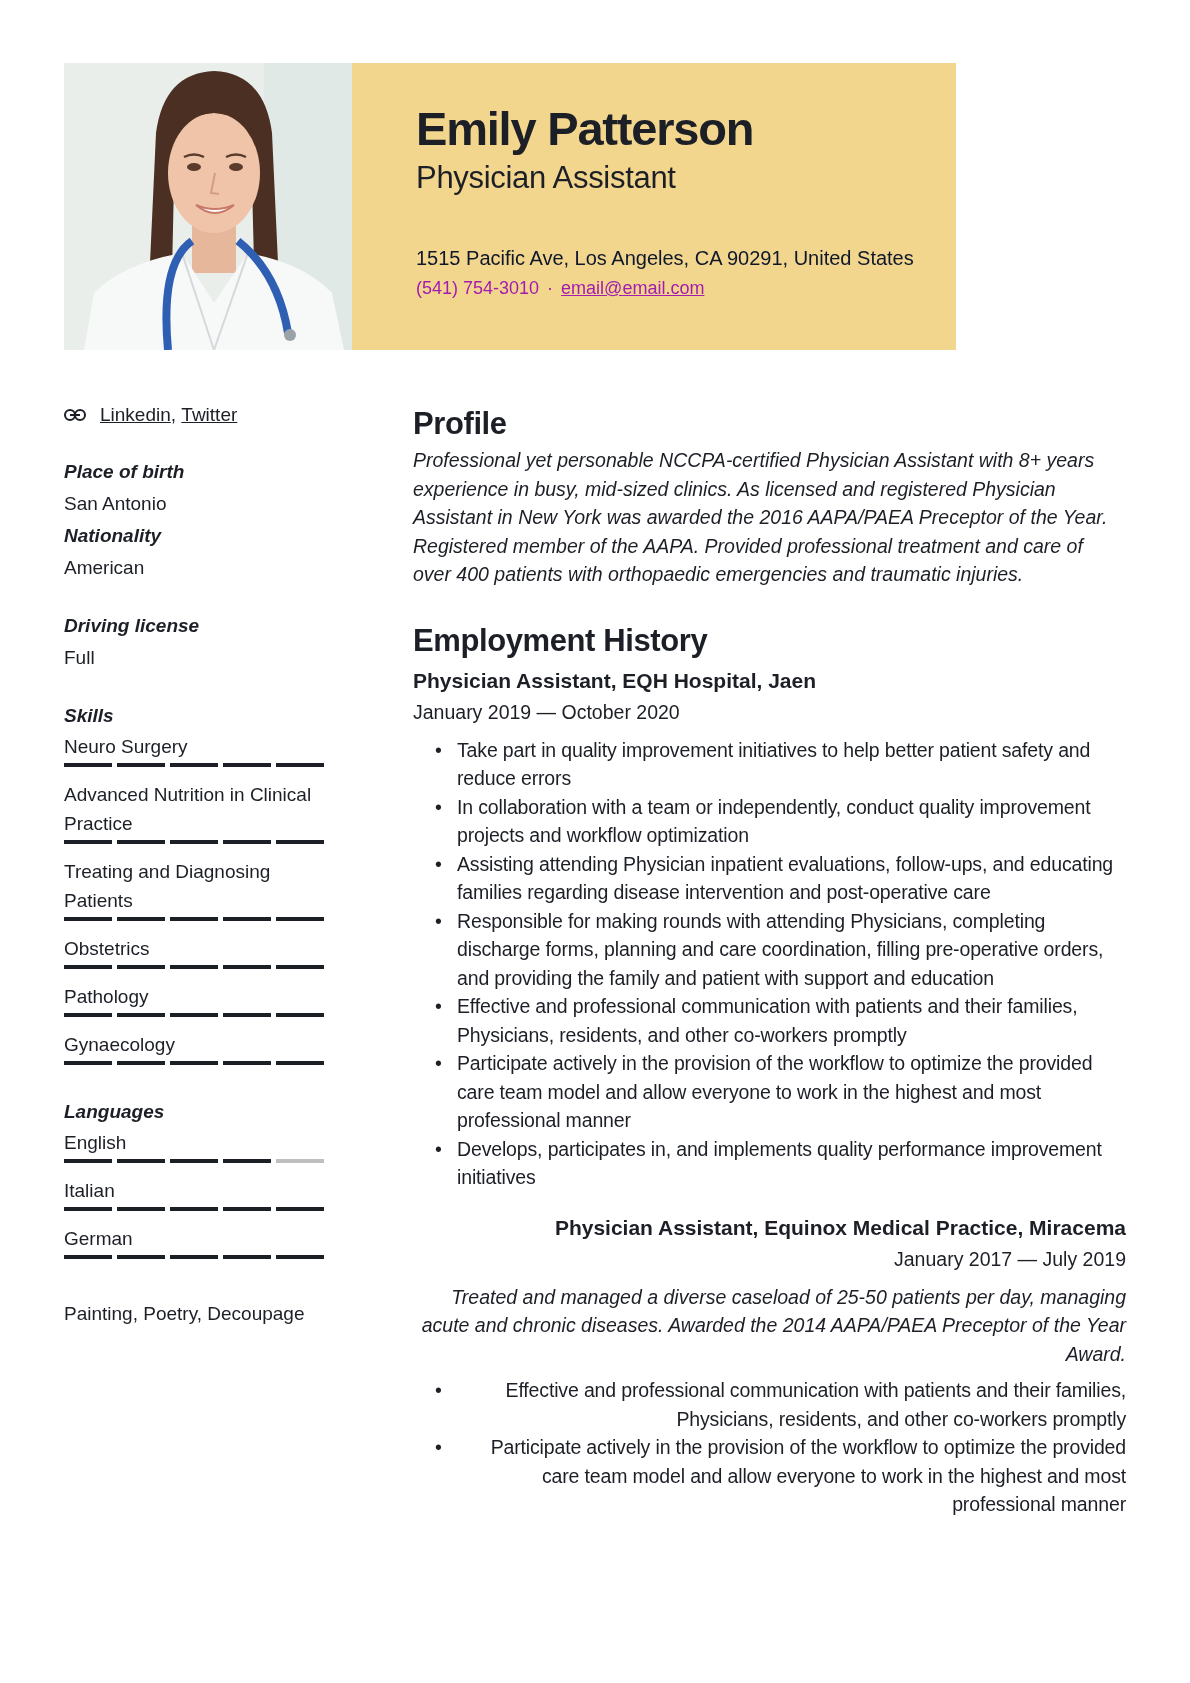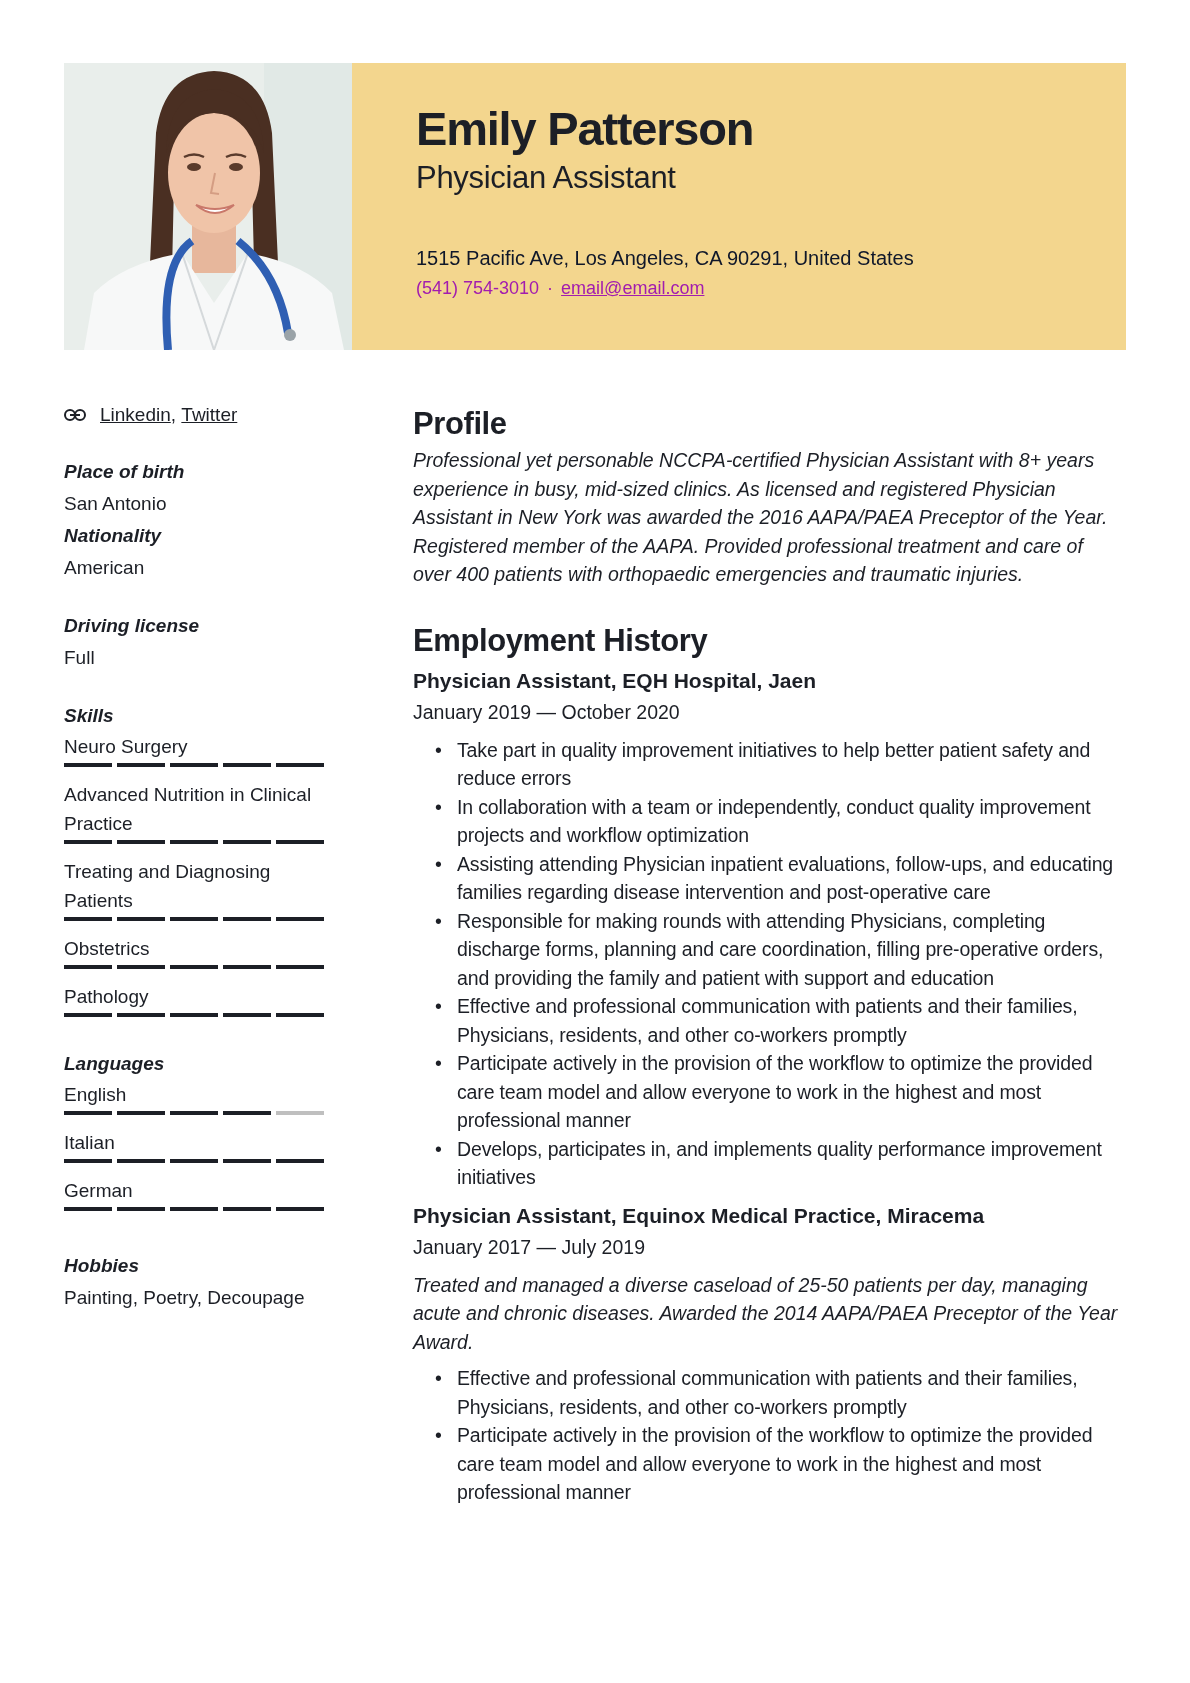--- a/index.html
+++ b/index.html
@@ -1,19 +1,19 @@
 <!DOCTYPE html>
 <html><head>
   <meta charset="utf-8">
   <style>
     * { box-sizing: border-box; margin: 0; padding: 0; }
     html, body { width: 1190px; height: 1683px; background: #ffffff; }
     body { font-family: "Liberation Sans", "DejaVu Sans", sans-serif; color: #1c1f26; position: relative; overflow: hidden; }
 
-    .header { position: absolute; left: 64px; top: 63px; width: 1062px; height: 287px; display: flex; }
+    .header { position: absolute; left: 64px; top: 63px; width: 892px; height: 287px; display: flex; }
     .photo { width: 288px; height: 287px; position: relative; overflow: hidden;
       background: linear-gradient(180deg, #eef2ef 0%, #e6ece9 60%, #dfe6e3 100%); }
     .photo svg { position: absolute; left: 0; top: 0; }
     .header-info { flex: 1; background: #f3d68e; padding: 38px 0 0 64px; }
     .name { font-size: 47px; font-weight: 700; letter-spacing: -1.2px; line-height: 56px; color: #1c1f26; }
     .job-title { font-size: 31px; font-weight: 400; line-height: 38px; margin-top: 2px; color: #1c1f26; letter-spacing: -0.3px; }
     .address { font-size: 20px; line-height: 30px; margin-top: 46px; color: #0f172a; }
     .contact-line { font-size: 18px; line-height: 30px; color: #a21caf; }
     .contact-line .sep { margin: 0 8px; }
     .contact-line .email { text-decoration: underline; }
@@ -35,21 +35,21 @@
     .right { position: absolute; left: 413px; top: 404px; width: 713px; }
     .sec-title { font-size: 31px; font-weight: 700; line-height: 40px; letter-spacing: -0.4px; }
     .profile-text { font-size: 19.5px; font-style: italic; line-height: 28.5px; margin-top: 2px; }
     .emp-title { margin-top: 32px; }
     .job-h { font-size: 21px; font-weight: 700; line-height: 32px; margin-top: 4px; }
     .dates { font-size: 19.5px; line-height: 31px; }
     .job-desc { font-size: 19.5px; font-style: italic; line-height: 28.5px; margin-top: 8px; }
     ul.bullets { list-style: none; margin-top: 8px; padding-left: 44px; }
     ul.bullets li { position: relative; font-size: 19.5px; line-height: 28.5px; letter-spacing: -0.15px; }
     ul.bullets li::before { content: "\2022"; position: absolute; left: -22px; top: 0; }
-    .job2 { margin-top: 8px; }
+    .job2 { margin-top: 20px; text-align: right; }
   </style>
 </head>
 <body>
 
 <div class="header">
   <div class="photo" title="Portrait of smiling physician assistant in white coat with stethoscope">
     <svg width="288" height="287" viewBox="0 0 288 287">
       <rect x="0" y="0" width="288" height="287" fill="#e9eeeb"></rect>
       <rect x="200" y="0" width="88" height="287" fill="#e1e9e6"></rect>
 
@@ -153,20 +153,30 @@
     <div class="skill">
       <div class="skill-name">Pathology</div>
       <div class="bar">
           <span></span>
           <span></span>
           <span></span>
           <span></span>
           <span></span>
         </div>
     </div>
+    <div class="skill">
+      <div class="skill-name">Gynaecology</div>
+      <div class="bar">
+          <span></span>
+          <span></span>
+          <span></span>
+          <span></span>
+          <span></span>
+        </div>
+    </div>
   </div>
   <div style="height:18px"></div>
 
   <div class="lbl">Languages</div>
   <div>
     <div class="skill">
       <div class="skill-name">English</div>
       <div class="bar">
           <span></span>
           <span></span>
@@ -191,21 +201,20 @@
           <span></span>
           <span></span>
           <span></span>
           <span></span>
           <span></span>
         </div>
     </div>
   </div>
   <div style="height:26px"></div>
 
-  <div class="lbl">Hobbies</div>
   <div class="hobbies">Painting, Poetry, Decoupage</div>
 </div>
 
 <div class="right">
   <div class="sec-title">Profile</div>
   <div class="profile-text">Professional yet personable NCCPA-certified Physician Assistant with 8+ years experience in busy, mid-sized clinics. As licensed and registered Physician Assistant in New York was awarded the 2016 AAPA/PAEA Preceptor of the Year. Registered member of the AAPA. Provided professional treatment and care of over 400 patients with orthopaedic emergencies and traumatic injuries.</div>
 
   <div class="sec-title emp-title">Employment History</div>
 
   <div>

